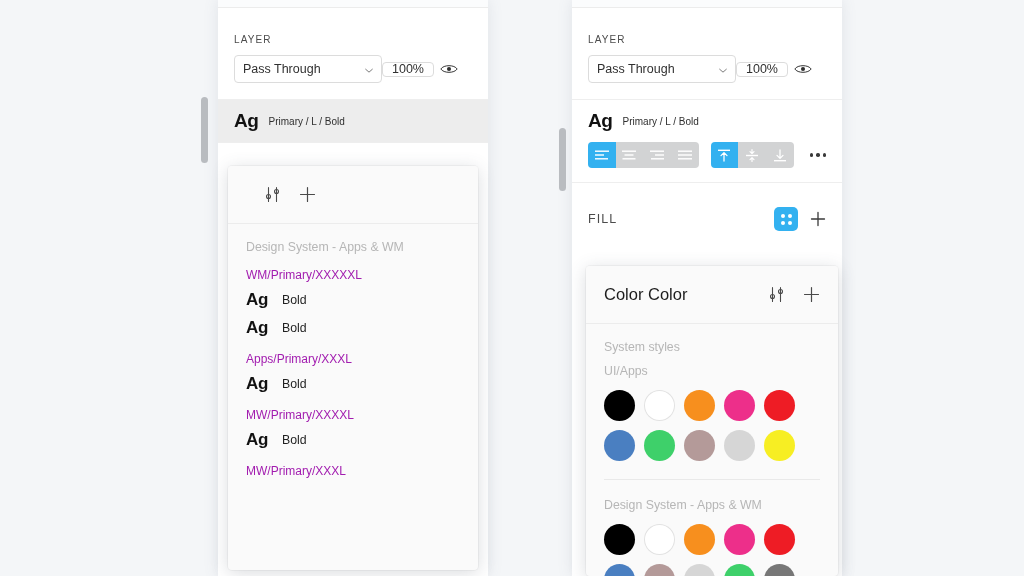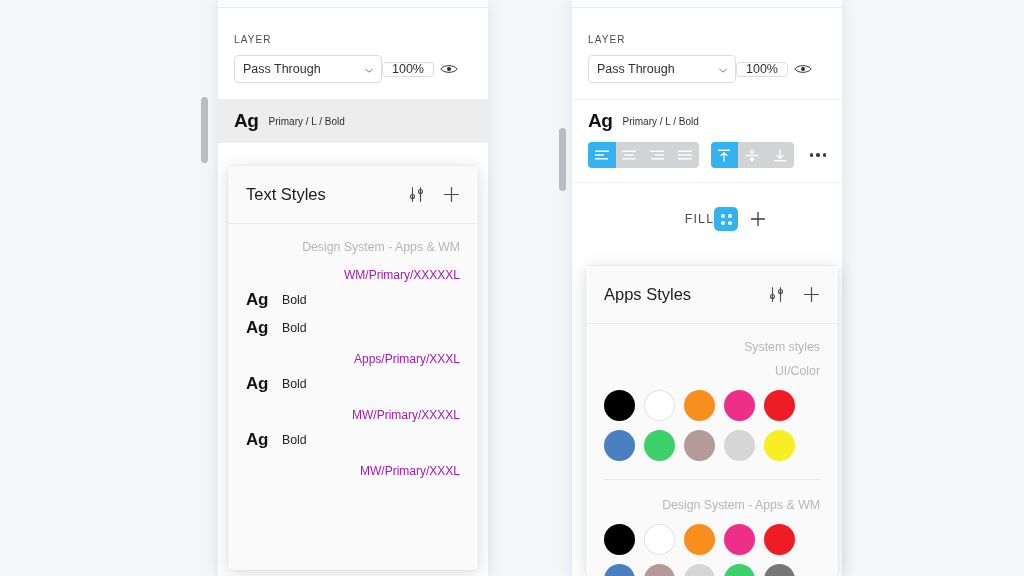--- a/index.html
+++ b/index.html
@@ -109,22 +109,22 @@
     display: flex; align-items: center; justify-content: center;
     color: #ffffff;
   }
   .seg .btn.active { background: #33b1f0; }
   .seg.vert .btn { width: 30px; }
   .dots { display: flex; gap: 3px; margin-left: 4px; }
   .dots i { width: 3.5px; height: 3.5px; border-radius: 50%; background: #3a3a3a; display:block; }
 
   
   .fill-row {
-    display: flex; align-items: center; justify-content: center;
-    padding-top: 24px; padding-bottom: 14px; margin-left: 37px;
+    display: flex; align-items: center; justify-content: space-between;
+    padding-top: 24px; padding-bottom: 14px;
   }
   .fill-label { font-size: 12.5px; letter-spacing: 1.1px; color: #4b4b4b; }
   .fill-actions { display: flex; align-items: center; gap: 12px; }
   .grid-btn {
     width: 24px; height: 24px; border-radius: 5px;
     background: #33b1f0;
     display: flex; align-items: center; justify-content: center;
   }
   .grid-btn .g { display: grid; grid-template-columns: 4px 4px; gap: 3px; }
   .grid-btn .g i { width: 4px; height: 4px; border-radius: 50%; background: #fff; display:block; }
@@ -144,21 +144,21 @@
   .pop-head {
     display: flex; align-items: center;
     height: 58px;
     padding: 0 18px;
     background: #fafafa;
     border-bottom: 1px solid #ececec;
   }
   .pop-title { font-size: 16.5px; color: #1d1d1d; flex: 1; }
   .pop-head .icn { margin-left: 18px; color: #4a4a4a; display: flex; align-items: center; }
 
-  .pop-body { padding: 0 18px; text-align: right; }
+  .pop-body { padding: 0 18px; }
   .group-label {
     font-size: 12.3px; color: #b6b6b6;
     padding-top: 16px;
   }
   .style-name { font-size: 12px; color: #a21caf; padding-top: 14px; }
   .style-item { display: flex; align-items: center; gap: 14px; padding-top: 8px; }
   .style-item .ag2 { font-weight: bold; font-size: 17px; color: #111; letter-spacing:-0.3px; }
   .style-item .wt { font-size: 12.3px; color: #1f1f1f; }
 
   .divider { height: 1px; background: #e9e9e9; margin: 18px 0 0; }
@@ -317,21 +317,20 @@
         </span>
       </div>
     </div>
   </div>
 
   <div class="scroll-thumb left"></div>
   <div class="scroll-thumb right"></div>
 
   <div class="popover pop-left">
     <div class="pop-head">
-      <span class="pop-title">Text Styles</span>
       <span class="icn">
         <svg width="17" height="17" viewBox="0 0 17 17">
           <path d="M4.5 1.5 L4.5 15.5 M12.5 1.5 L12.5 15.5" stroke="currentColor" stroke-width="1.1" stroke-linecap="round"></path>
           <circle cx="4.5" cy="10.5" r="2" fill="none" stroke="currentColor" stroke-width="1.1"></circle>
           <circle cx="12.5" cy="5.5" r="2" fill="none" stroke="currentColor" stroke-width="1.1"></circle>
         </svg>
       </span>
       <span class="icn">
         <svg width="17" height="17" viewBox="0 0 17 17">
             <path d="M8.5 1.5 L8.5 15.5 M1.5 8.5 L15.5 8.5" stroke="currentColor" stroke-width="1.2" stroke-linecap="round"></path>
@@ -363,37 +362,37 @@
         <span class="ag2">Ag</span>
         <span class="wt">Bold</span>
       </div>
 
       <div class="style-name">MW/Primary/XXXL</div>
     </div>
   </div>
 
   <div class="popover pop-right">
     <div class="pop-head">
-      <span class="pop-title">Apps Styles</span>
+      <span class="pop-title">Color Color</span>
       <span class="icn">
         <svg width="17" height="17" viewBox="0 0 17 17">
           <path d="M4.5 1.5 L4.5 15.5 M12.5 1.5 L12.5 15.5" stroke="currentColor" stroke-width="1.1" stroke-linecap="round"></path>
           <circle cx="4.5" cy="10.5" r="2" fill="none" stroke="currentColor" stroke-width="1.1"></circle>
           <circle cx="12.5" cy="5.5" r="2" fill="none" stroke="currentColor" stroke-width="1.1"></circle>
         </svg>
       </span>
       <span class="icn">
         <svg width="17" height="17" viewBox="0 0 17 17">
             <path d="M8.5 1.5 L8.5 15.5 M1.5 8.5 L15.5 8.5" stroke="currentColor" stroke-width="1.2" stroke-linecap="round"></path>
           </svg>
       </span>
     </div>
     <div class="pop-body">
       <div class="group-label">System styles</div>
-      <div class="group-label" style="padding-top:10px;">UI/Color</div>
+      <div class="group-label" style="padding-top:10px;">UI/Apps</div>
       <div class="swatch-grid" id="swatches-0">
           <div class="sw" style="background: rgb(0, 0, 0);"></div>
           <div class="sw white" style="background: rgb(255, 255, 255);"></div>
           <div class="sw" style="background: rgb(247, 143, 30);"></div>
           <div class="sw" style="background: rgb(237, 47, 138);"></div>
           <div class="sw" style="background: rgb(238, 28, 37);"></div>
           <div class="sw" style="background: rgb(74, 127, 193);"></div>
           <div class="sw" style="background: rgb(62, 208, 106);"></div>
           <div class="sw" style="background: rgb(180, 154, 153);"></div>
           <div class="sw" style="background: rgb(214, 214, 214);"></div>

